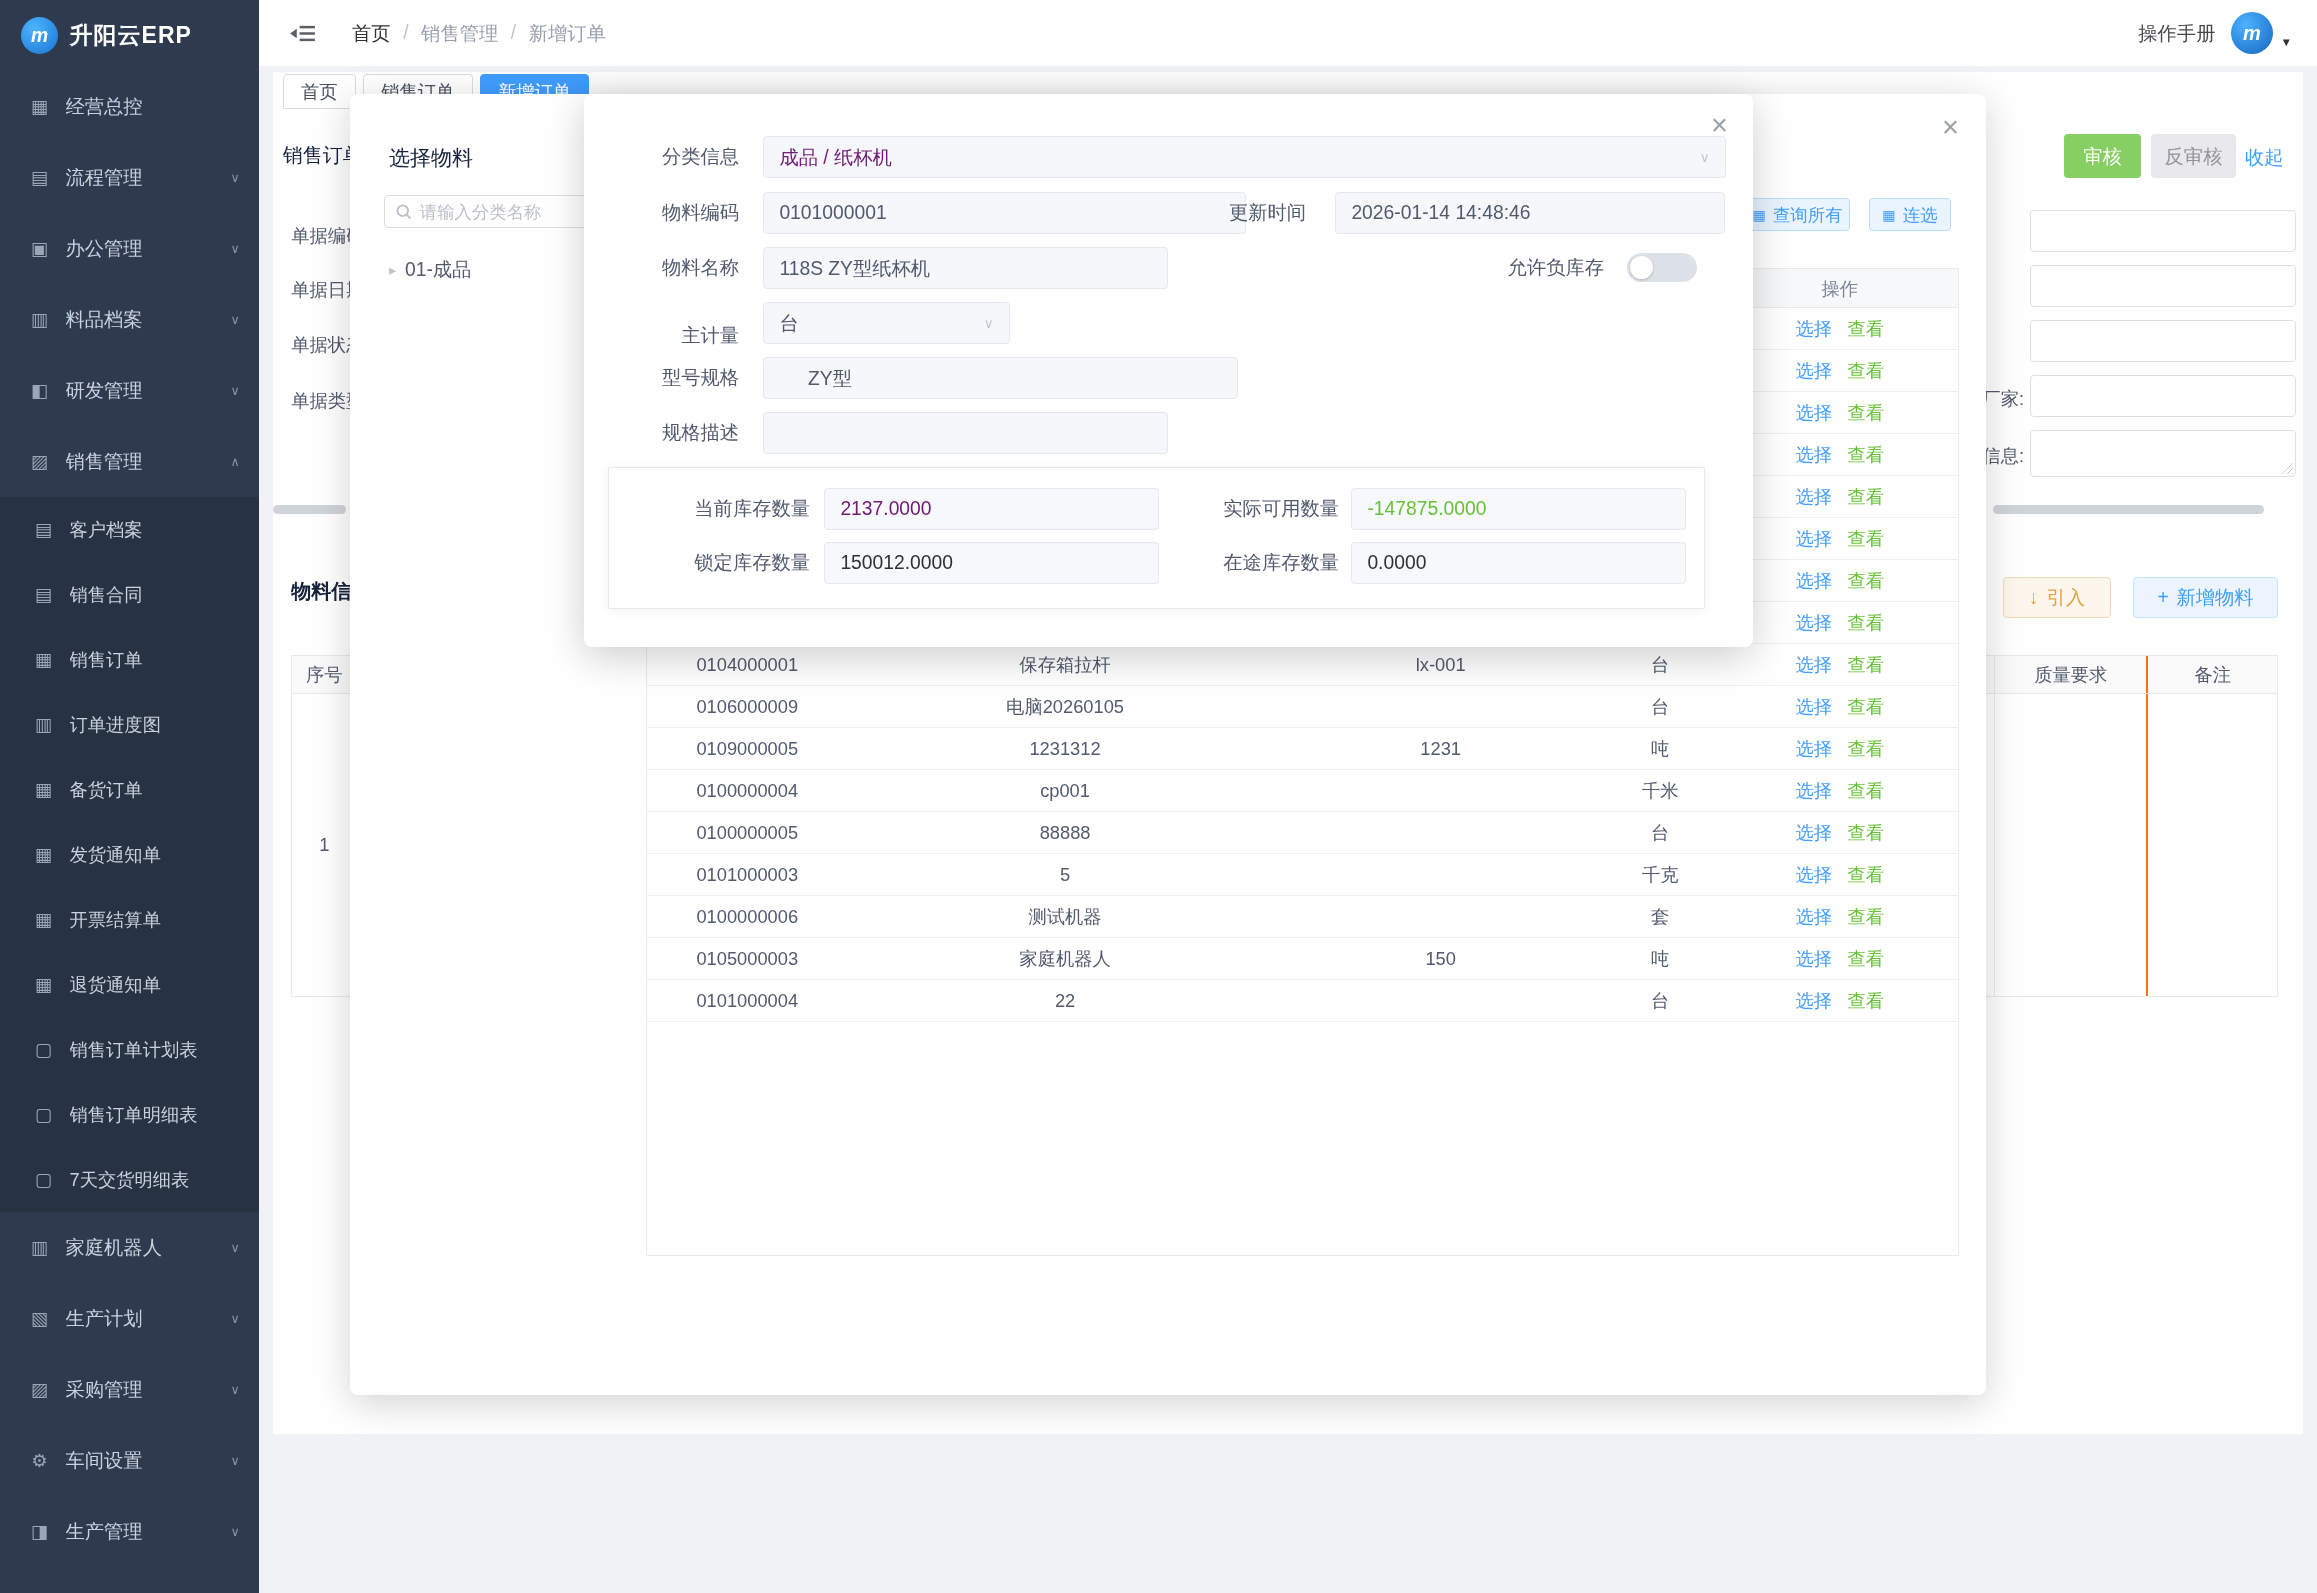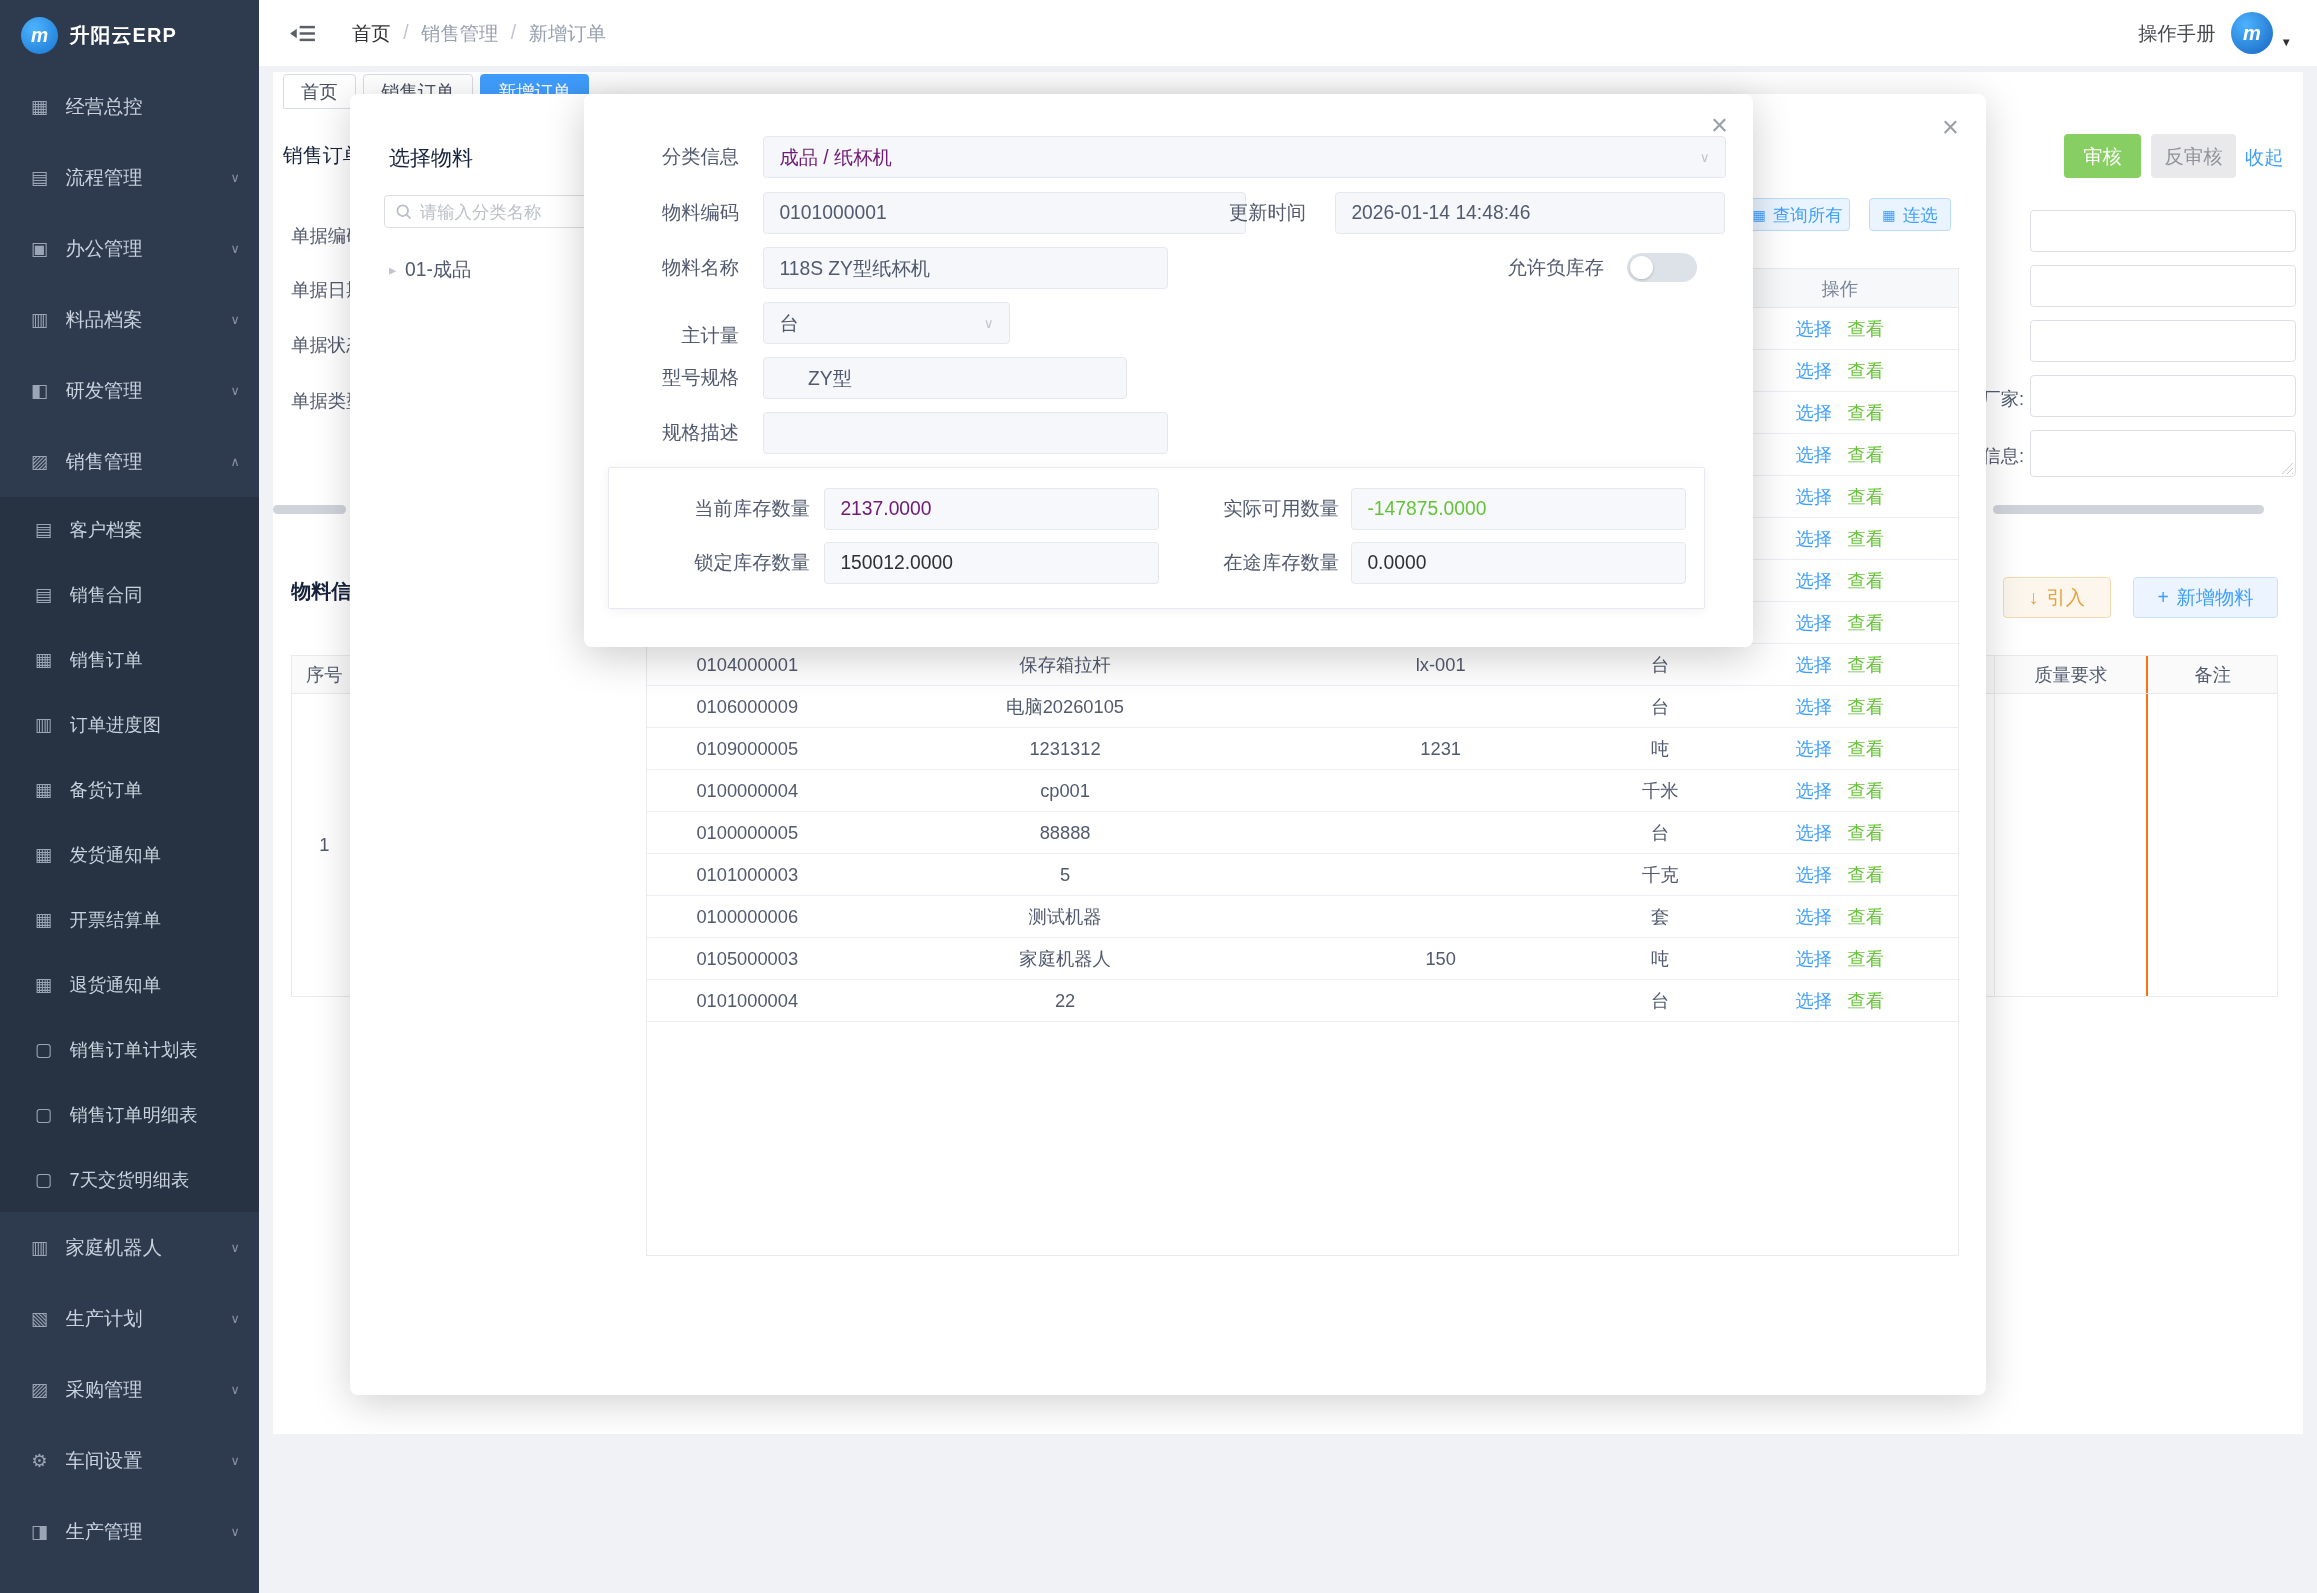--- a/index.html
+++ b/index.html
@@ -3,21 +3,21 @@
 <meta charset="utf-8">
 <style>
   html,body{margin:0;padding:0;}
   body{width:2317px;height:1593px;overflow:hidden;font-family:"Liberation Sans","DejaVu Sans",sans-serif;}
   .app{position:relative;width:2317px;height:1593px;background:#f0f2f5;color:#303133;overflow:hidden;}
 
   
   .sidebar{position:absolute;left:0;top:0;width:259px;height:1593px;background:#2e3a4e;z-index:5;overflow:hidden;}
   .logo-row{height:71px;display:flex;align-items:center;padding-left:21px;gap:11.6px;}
   .logo-circle{width:37px;height:37px;border-radius:50%;background:radial-gradient(circle at 35% 30%,#4db3ff,#1976d2);display:flex;align-items:center;justify-content:center;color:#fff;font-weight:bold;font-style:italic;font-size:19.3px;flex:0 0 auto;}
-  .logo-text{color:#fff;font-size:20px;font-weight:bold;letter-spacing:1px;white-space:nowrap;}
+  .logo-text{color:#fff;font-size:23px;font-weight:bold;letter-spacing:1px;white-space:nowrap;}
   .menu-item{height:71px;display:flex;align-items:center;padding:0 19.3px 0 27px;color:#c9d2de;font-size:19.3px;cursor:pointer;white-space:nowrap;}
   .menu-item .mi-icon{width:25px;margin-right:13.5px;font-size:18.3px;color:#9aa5b5;text-align:center;flex:0 0 auto;}
   .menu-item .mi-label{flex:1;overflow:hidden;}
   .menu-item .mi-chevron{font-size:12.6px;color:#8a93a3;margin-left:7.7px;}
   .submenu{background:#273343;}
   .submenu .menu-item{height:65px;font-size:18.3px;padding-left:31px;}
 
   
   .header{position:absolute;left:259px;top:0;width:2058px;height:66px;background:#fff;z-index:4;display:flex;align-items:center;}
   .hamburger{margin-left:31px;cursor:pointer;display:flex;align-items:center;}
@@ -514,21 +514,21 @@
     <div class="dm-label" style="left:830px;width:190px;top:153px;">允许负库存</div>
     <div class="dm-switch"></div>
 
     <div class="dm-label dm-l-main" style="top:221px;">主计量</div>
     <div class="dm-input" style="left:179px;top:208px;width:247px;">
       <span>台</span>
       <span class="dm-caret">∨</span>
     </div>
 
     <div class="dm-label dm-l-main" style="top:263px;">型号规格</div>
-    <div class="dm-input" style="left:179px;top:263px;width:364px;padding-left:44px;">
+    <div class="dm-input" style="left:179px;top:263px;width:475px;padding-left:44px;">
       <span>ZY型</span>
     </div>
 
     <div class="dm-label dm-l-main" style="top:318px;">规格描述</div>
     <div class="dm-input" style="left:179px;top:318px;width:405px;">
       <span></span>
     </div>
 
     <div class="stock-panel">
       <div class="sp-label" style="left:0;width:201px;top:20px;">当前库存数量</div>

